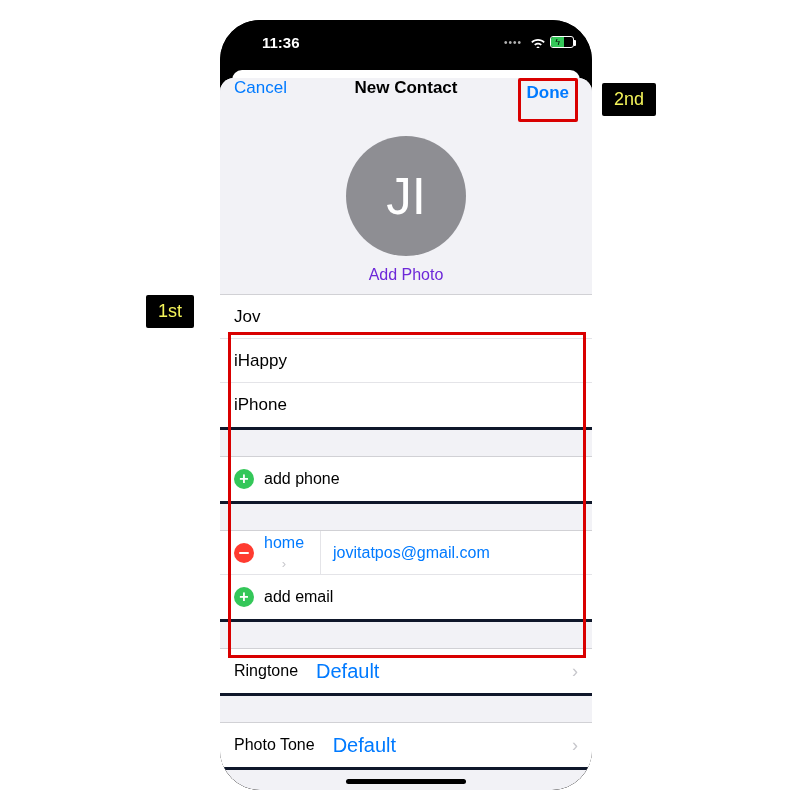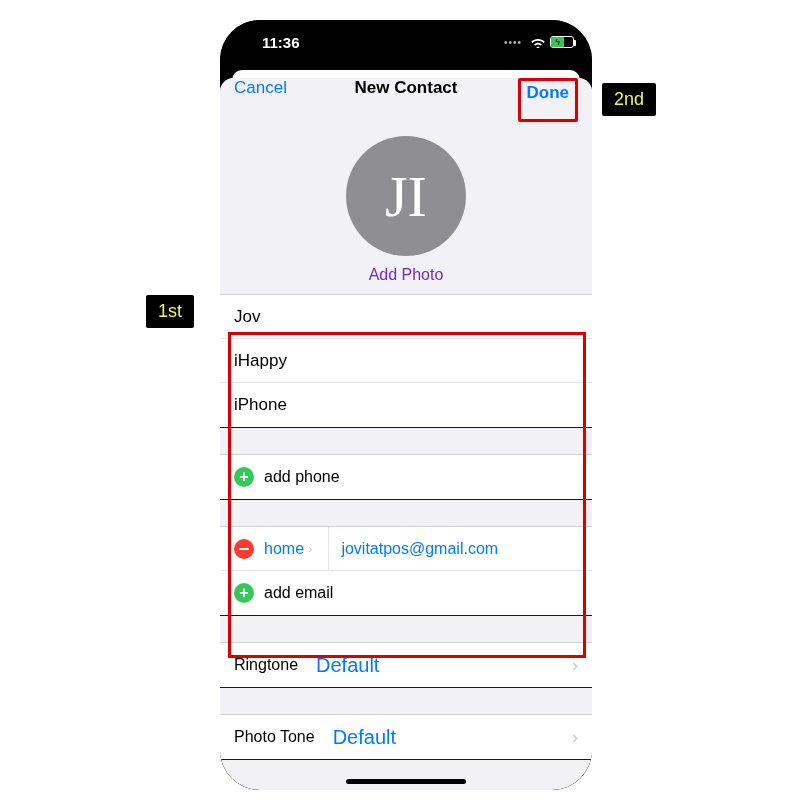--- a/index.html
+++ b/index.html
@@ -91,25 +91,25 @@
     flex:1; overflow:auto; display:flex; flex-direction:column;
   }
   .avatar-wrap {
     display:flex; flex-direction:column; align-items:center;
     padding:14px 0 10px;
   }
   .avatar {
     width:120px; height:120px; border-radius:60px;
     background:#8e8e93; display:flex; align-items:center; justify-content:center;
   }
-  .avatar-initials { font-size:58px; color:#fff; font-weight:400;font-family:Liberation Serif, serif; }
+  .avatar-initials { font-size:51px; color:#fff; font-weight:400; }
   .add-photo { color:#6d28d9; font-size:16px; margin-top:10px; }
 
   .group {
-    background:#000000; border-top:1px solid #d1d1d5; border-bottom:1px solid #0f172a;
+    background:#000000; border-top:1px solid #d1d1d5; border-bottom:3px solid #0f172a;
   }
   .group + .spacer { height:26px; }
   .spacer { height:26px; }
   .row {
     min-height:44px; display:flex; align-items:center;
     padding:0 14px; font-size:16px; color:#000;
     border-bottom:1px solid #e4e4e8;
     gap:10px;
     background:#fff;
   }
@@ -121,21 +121,21 @@
   .icon-circle {
     width:20px; height:20px; border-radius:10px; display:flex;
     align-items:center; justify-content:center; color:#fff; font-weight:bold;
     flex-shrink:0;
   }
   .ic-add { background:#34c759; }
   .ic-del { background:#ff3b30; }
   .ic-add::before { content:"+"; font-size:16px; line-height:1; }
   .ic-del::before { content:""; display:block; width:10px; height:2px; background:#fff; border-radius:1px; }
 
-  .label-link { color:#007aff; font-size:16px; display:flex; align-items:center; gap:4px; }
+  .label-link { color:#007aff; font-size:16px; display:flex; align-items:center; gap:4px;flex-direction:column; }
   .chev { color:#c7c7cc; font-size:13px; }
   .v-sep { width:1px; background:#e4e4e8; align-self:stretch; margin:0 2px 0 6px; }
   .email-value { color:#007aff; font-size:16px; }
   .row .pair-label { color:#000; font-size:16px; margin-right:8px; }
   .row .pair-value { color:#007aff; font-size:20px; }
   .row .chev-right { margin-left:auto; color:#c7c7cc; font-size:18px; }
 
   
   .red-frame {
     position:absolute; border:3px solid #d90000; pointer-events:none;

